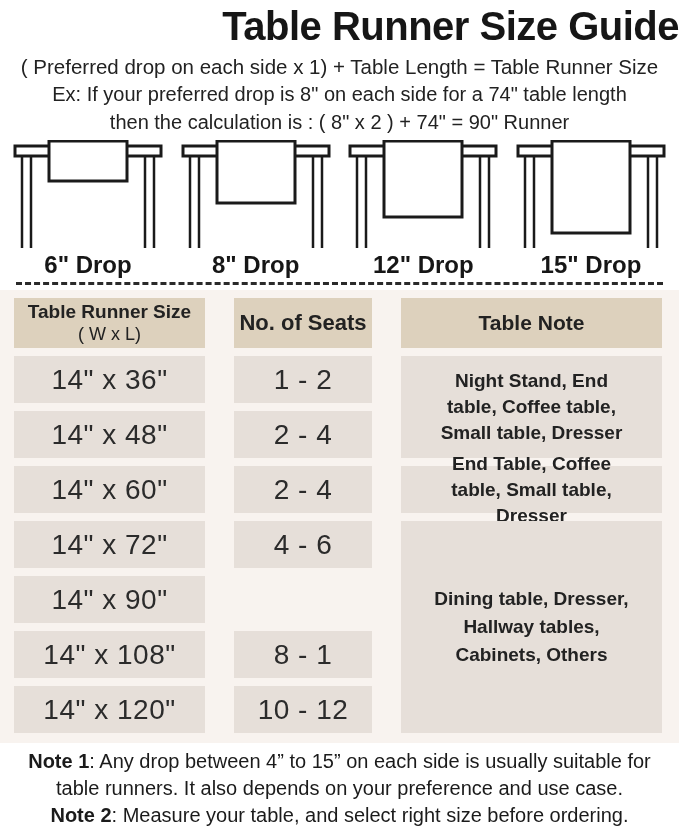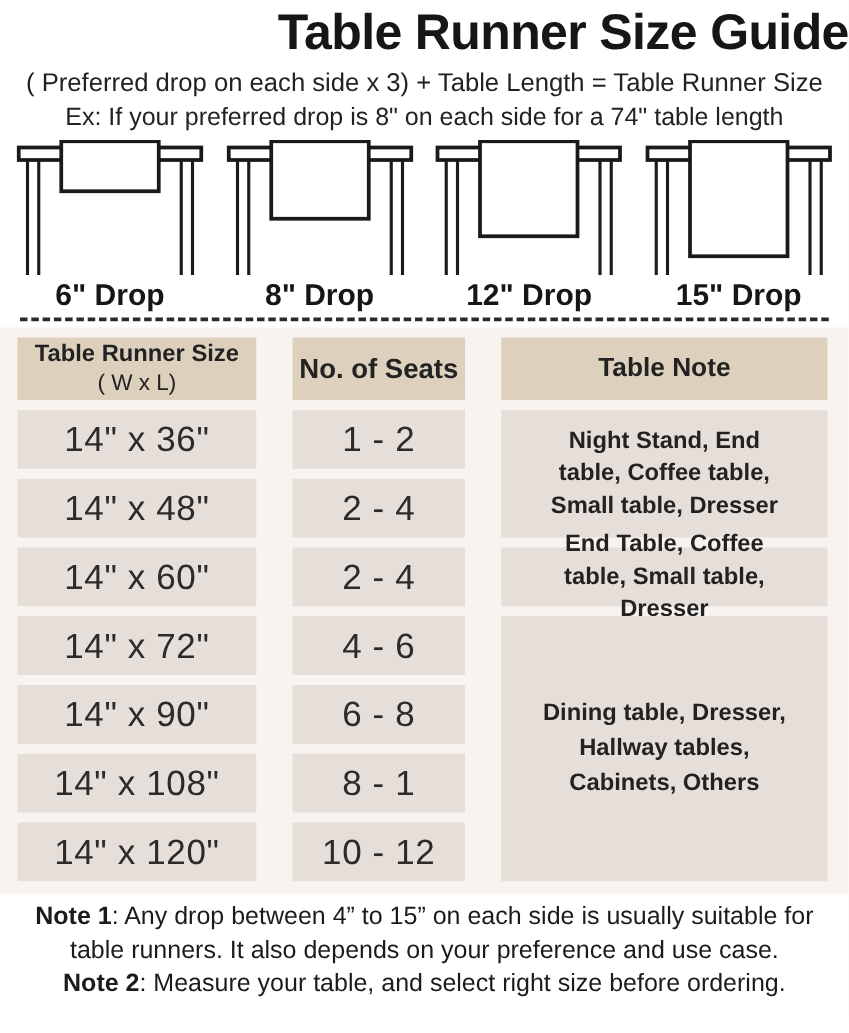--- a/index.html
+++ b/index.html
@@ -118,22 +118,23 @@
   }
   .notes b{font-weight:700;}
 </style>
 </head>
 <body>
 
 <div class="page">
 
   <h1 class="page-title">Table Runner Size Guide</h1>
 
-  <p class="formula">( Preferred drop on each side x 3) + Table Length = Table Runner Size</p>
+  <p class="formula">( Preferred drop on each side x 1) + Table Length = Table Runner Size</p>
   <p class="example">Ex: If your preferred drop is 8" on each side for a 74" table length</p>
+  <p class="example">then the calculation is : ( 8" x 2 ) + 74" = 90" Runner</p>
 
   <div class="illus-row">
 
     <div class="illus-col">
       <svg class="table-illus" width="152" height="110" viewBox="0 0 150 110">
         <rect x="2" y="6" width="146" height="10"></rect>
         <line x1="9" y1="16" x2="9" y2="108"></line>
         <line x1="18" y1="16" x2="18" y2="108"></line>
         <line x1="132" y1="16" x2="132" y2="108"></line>
         <line x1="141" y1="16" x2="141" y2="108"></line>
@@ -198,21 +199,20 @@
       <div class="cell data" style="grid-area:3/1">14" x 48"</div>
       <div class="cell data" style="grid-area:3/2">2 - 4</div>
 
       <div class="cell data" style="grid-area:4/1">14" x 60"</div>
       <div class="cell data" style="grid-area:4/2">2 - 4</div>
 
       <div class="cell data" style="grid-area:5/1">14" x 72"</div>
       <div class="cell data" style="grid-area:5/2">4 - 6</div>
 
       <div class="cell data" style="grid-area:6/1">14" x 90"</div>
-      <div class="cell data" style="grid-area:6/2">6 - 8</div>
 
       <div class="cell data" style="grid-area:7/1">14" x 108"</div>
       <div class="cell data" style="grid-area:7/2">8 - 1</div>
 
       <div class="cell data" style="grid-area:8/1">14" x 120"</div>
       <div class="cell data" style="grid-area:8/2">10 - 12</div>
 
       <div class="cell types-cell" style="grid-area:2/3/span 2">Night Stand, End table, Coffee table, Small table, Dresser</div>
       <div class="cell types-cell" style="grid-area:4/3">End Table, Coffee table, Small table, Dresser</div>
       <div class="cell types-cell types-tall" style="grid-area:5/3/span 4">Dining table, Dresser, Hallway tables, Cabinets, Others</div>

